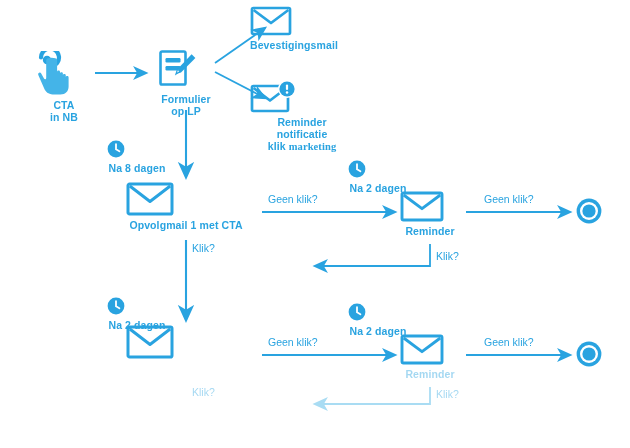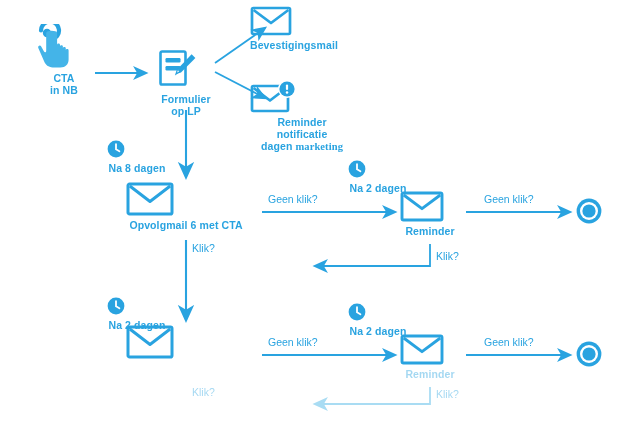--- a/index.html
+++ b/index.html
@@ -95,21 +95,21 @@
 
     <line x1="262" y1="355" x2="395" y2="355" stroke="#29a3e0" stroke-width="1.8" marker-end="url(#ah)"></line>
 
     <line x1="466" y1="355" x2="570" y2="355" stroke="#29a3e0" stroke-width="1.8" marker-end="url(#ah)"></line>
 
     <path d="M430,387 L430,404 L315,404" fill="none" stroke="#a9dcf3" stroke-width="1.8" marker-end="url(#ahL)"></path>
 
     <line x1="186" y1="378" x2="186" y2="448" stroke="url(#fadeDown)" stroke-width="2.1"></line>
   </svg>
 
-  <div class="node" style="left:32px; top:24px; width:64px;">
+  <div class="node" style="left:32px; top:51px; width:64px;">
     <span>
       <svg class="icon-svg" width="44" height="46" viewBox="0 0 44 46">
         <path d="M9 6.5a9 9 0 1 1 10.5 8.9" fill="none" stroke="#29a3e0" stroke-width="4.2" stroke-linecap="round"></path>
         <circle cx="15" cy="9" r="4.2" fill="#29a3e0"></circle>
         <path d="M14.2 9 L14.2 27 C14.2 28.5 12.6 28.8 12 27.6 L9.2 22.4 C8.2 20.6 5.4 21.9 6.3 23.9 L12.2 37.6 C13.6 41 16.4 43.4 20.6 43.4 L28.4 43.4 C33.4 43.4 36.6 40.2 36.6 35.4 L36.6 26.4 C36.6 24.6 33.8 24.6 33.8 26.4 L33.8 24.4 C33.8 22.5 30.9 22.5 30.9 24.4 L30.9 22.6 C30.9 20.7 28 20.7 28 22.6 L28 21 C28 19.1 25.1 19.1 25.1 21 L25.1 9 C25.1 6.1 14.2 6.1 14.2 9 Z" fill="#44b4e8"></path>
       </svg>
     </span>
     <span class="cap two">
       <span>CTA</span><br>
       <span>in NB</span>
@@ -149,42 +149,42 @@
         <path d="M3.6 8 L20 20.5 L36.4 8" fill="none" stroke="#29a3e0" stroke-width="2.7" stroke-linejoin="round"></path>
         <circle cx="37" cy="9" r="9" fill="#ffffff"></circle>
         <circle cx="37" cy="9" r="7.6" fill="#29a3e0"></circle>
         <rect x="35.9" y="4.4" width="2.2" height="5.6" rx="1.1" fill="#ffffff"></rect>
         <circle cx="37" cy="12.6" r="1.25" fill="#ffffff"></circle>
       </svg>
     </span>
     <span class="cap two">
       <span>Reminder</span><br>
       <span>notificatie</span><br>
-      <span>dagen </span><b>marketing</b>
+      <span>klik </span><b>marketing</b>
     </span>
   </div>
 
   <div class="node" style="left:106px; top:139px; width:62px;">
     <span>
       <svg class="icon-svg" width="20" height="20" viewBox="0 0 20 20">
         <circle cx="10" cy="10" r="8.4" fill="#29a3e0"></circle>
         <path d="M10 5.2 L10 10.3 L13.4 12.2" fill="none" stroke="#ffffff" stroke-width="1.8" stroke-linecap="round"></path>
       </svg>
     </span>
     <span class="cap">Na 8 dagen</span>
   </div>
 
   <div class="node" style="left:126px; top:182px; width:120px;">
     <span>
       <svg class="icon-svg" width="48" height="34" viewBox="0 0 48 34">
         <rect x="2" y="2" width="44" height="30" rx="1.6" fill="none" stroke="#29a3e0" stroke-width="3"></rect>
         <path d="M3.8 4 L24 19.5 L44.2 4" fill="none" stroke="#29a3e0" stroke-width="3" stroke-linejoin="round"></path>
       </svg>
     </span>
-    <span class="cap">Opvolgmail 6 met CTA</span>
+    <span class="cap">Opvolgmail 1 met CTA</span>
   </div>
 
   <div class="node" style="left:347px; top:159px; width:62px;">
     <span>
       <svg class="icon-svg" width="20" height="20" viewBox="0 0 20 20">
         <circle cx="10" cy="10" r="8.4" fill="#29a3e0"></circle>
         <path d="M10 5.2 L10 10.3 L13.4 12.2" fill="none" stroke="#ffffff" stroke-width="1.8" stroke-linecap="round"></path>
       </svg>
     </span>
     <span class="cap">Na 2 dagen</span>

